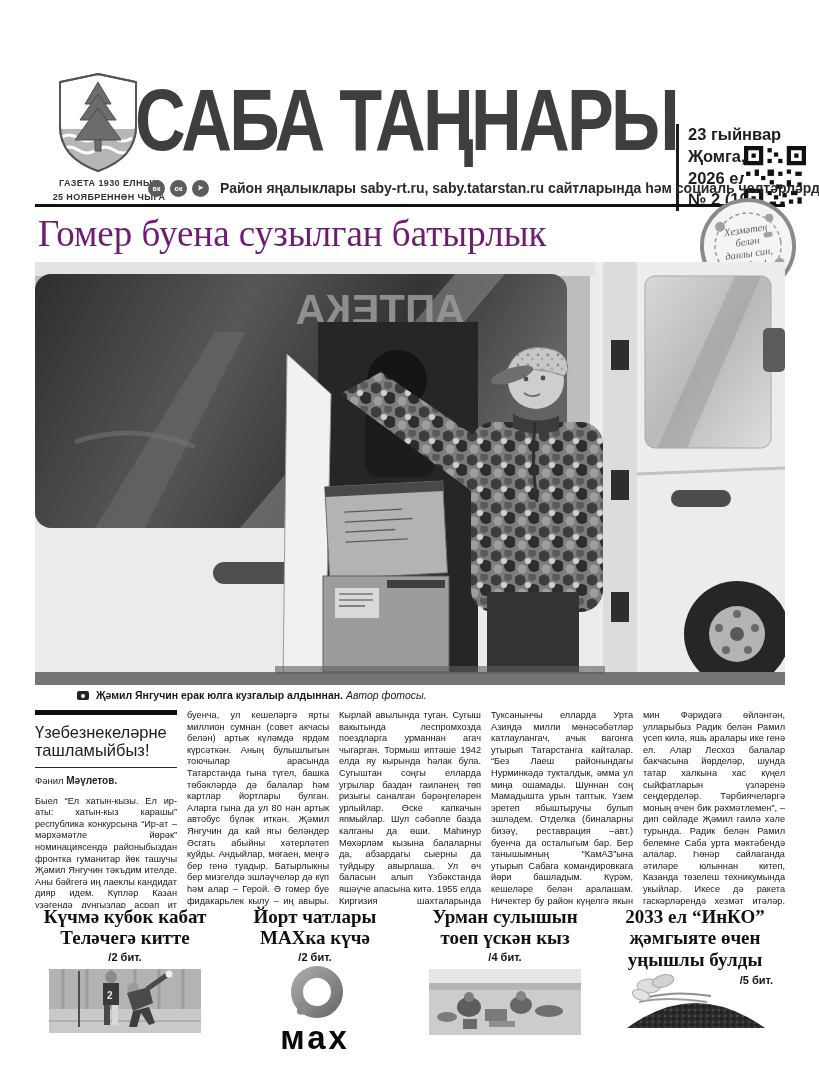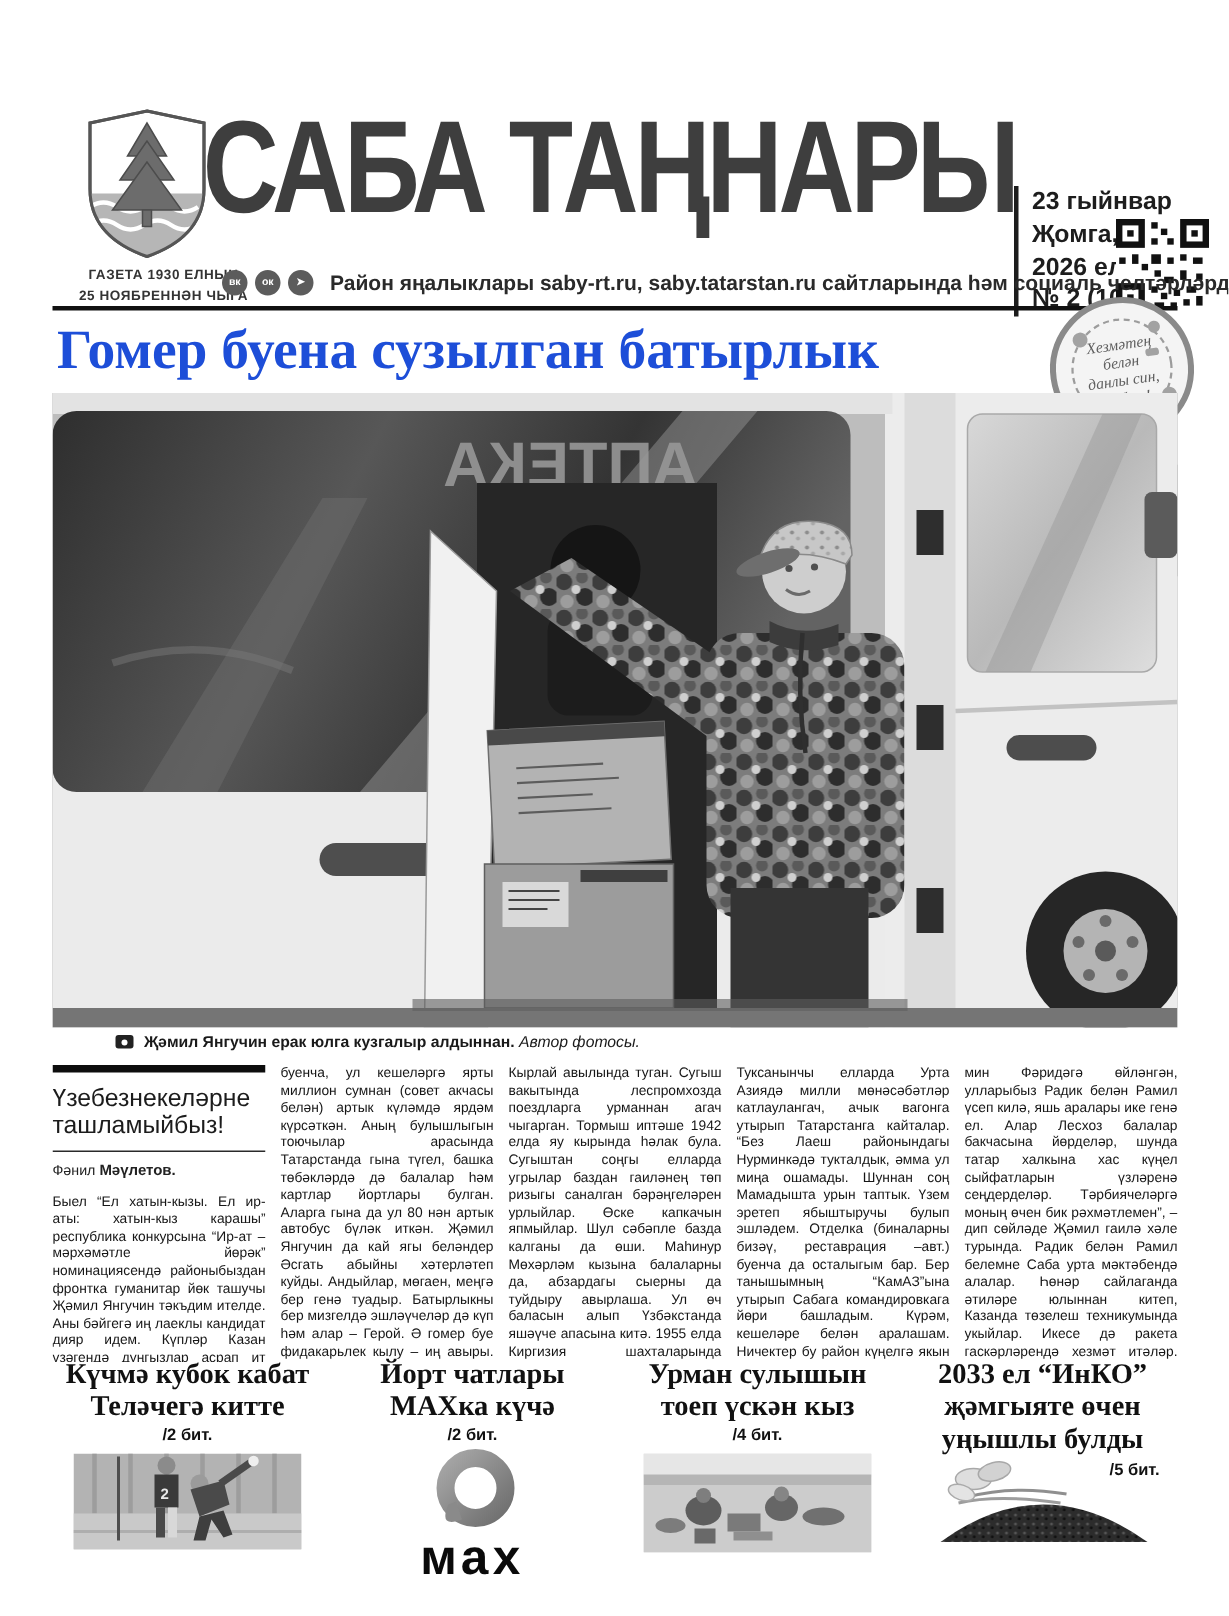--- a/index.html
+++ b/index.html
@@ -6,41 +6,41 @@
   body{font-family:"Liberation Sans",sans-serif;color:#1d1d1d;}
   .page{position:relative;width:819px;height:1077px;background:#fff;overflow:hidden;}
 
   
   .tagline{position:absolute;top:48px;left:0;width:819px;text-align:center;
     font-size:17px;font-weight:bold;letter-spacing:.5px;color:#222;}
   .shield-wrap{position:absolute;left:56px;top:72px;width:84px;height:100px;}
   .founded{position:absolute;left:34px;top:176px;width:150px;font-size:9px;font-weight:bold;
     letter-spacing:.4px;line-height:1.6;color:#333;text-align:center;}
   .masthead-title{position:absolute;left:142px;top:66px;width:528px;height:108px;
-    display:flex;align-items:flex-start;justify-content:center;}
+    display:flex;align-items:center;justify-content:center;}
   .masthead-title span{font-weight:900;font-size:78px;color:#3e3e3e;letter-spacing:-3px;
     transform:scaleX(.9) scaleY(1.12);white-space:nowrap;}
   .date-block{position:absolute;left:676px;top:76px;width:132px;border-left:3px solid #1d1d1d;
     padding-left:9px;font-size:16.5px;font-weight:bold;line-height:1.32;color:#1d1d1d;margin-top:48px;}
   .qr{position:absolute;left:744px;top:146px;width:62px;height:62px;}
 
   
   .infobar{position:absolute;left:148px;top:177px;width:590px;height:22px;
     display:flex;align-items:center;gap:5px;}
   .soc{width:17px;height:17px;border-radius:50%;display:flex;align-items:center;justify-content:center;
     color:#fff;font-size:7px;font-weight:bold;flex:0 0 auto;}
   .soc.dark{background:#5c5c5c;}
   .soc.light{background:#a0a0a0;}
   .infobar .bartext{font-size:14px;font-weight:bold;color:#2a2a2a;margin:0 6px 0 6px;white-space:nowrap;}
 
   .rule-thick{position:absolute;left:35px;top:204px;width:750px;height:3px;background:#111;}
 
   
   .headline{position:absolute;left:38px;top:212px;width:640px;
-    font-family:"Liberation Serif",serif;font-weight:bold;font-size:37px;color:#1d4ed8;letter-spacing:0;}
+    font-family:"Liberation Serif",serif;font-weight:normal;font-size:37px;color:#701a75;letter-spacing:0;}
   .stamp{position:absolute;left:699px;top:197px;width:98px;height:98px;transform:rotate(-8deg);}
   .photo{position:absolute;left:35px;top:262px;width:750px;height:423px;background:#bdbdbd;overflow:hidden;}
   .caption{position:absolute;left:37px;top:689px;width:748px;font-size:10.5px;color:#1a1a1a;padding-left:40px;}
   .caption b{font-weight:bold;}
   .caption i{font-style:italic;font-weight:normal;}
   .camera-icon{display:inline-block;width:12px;height:9px;background:#222;border-radius:2px;
     position:relative;margin-right:4px;vertical-align:-1px;}
   .camera-icon::after{content:"";position:absolute;left:4px;top:2.5px;width:4px;height:4px;
     border-radius:50%;background:#fff;}
 

